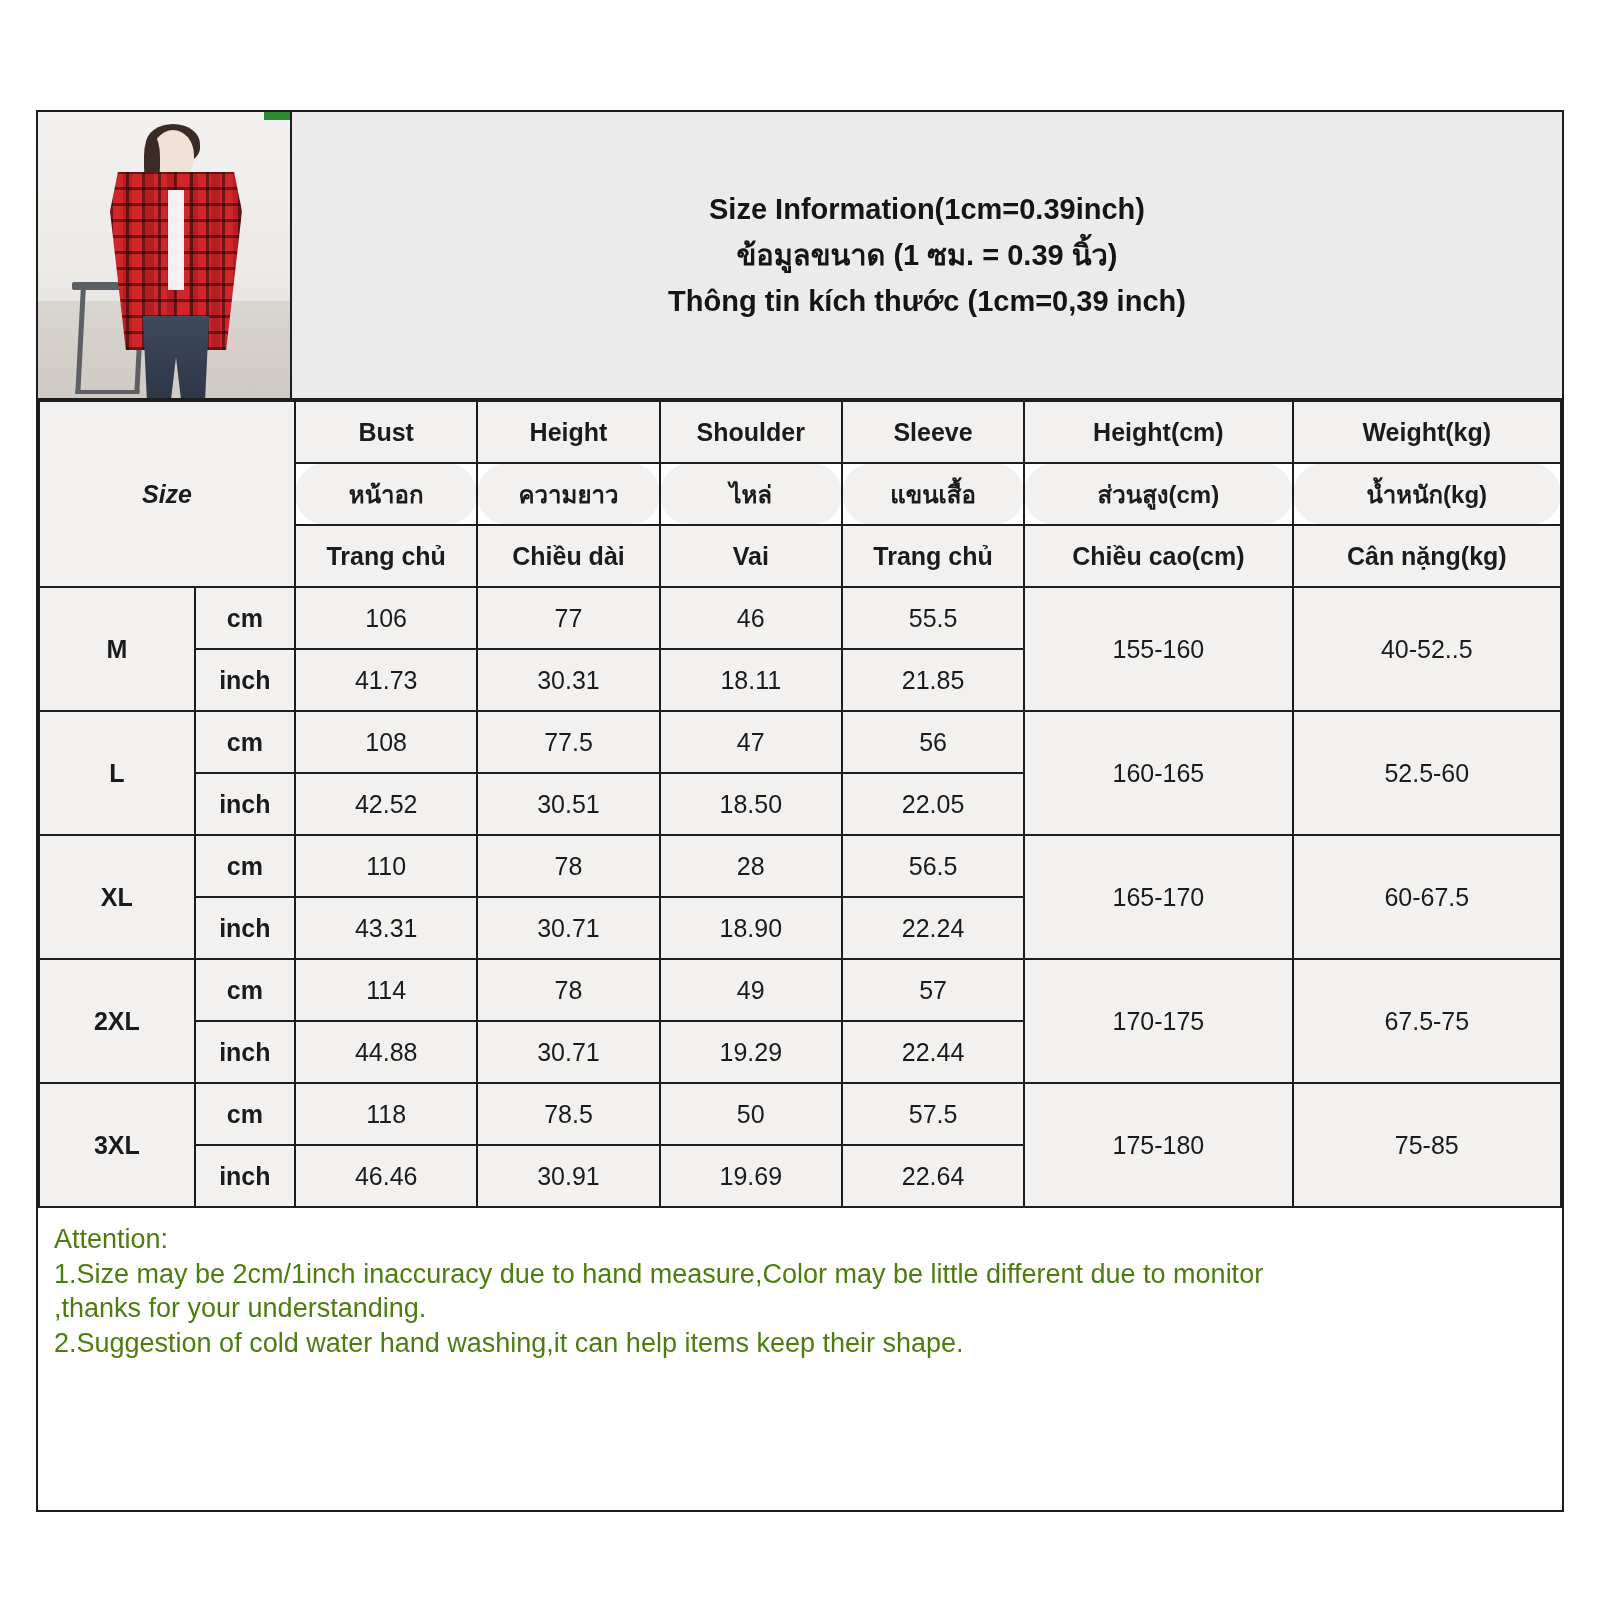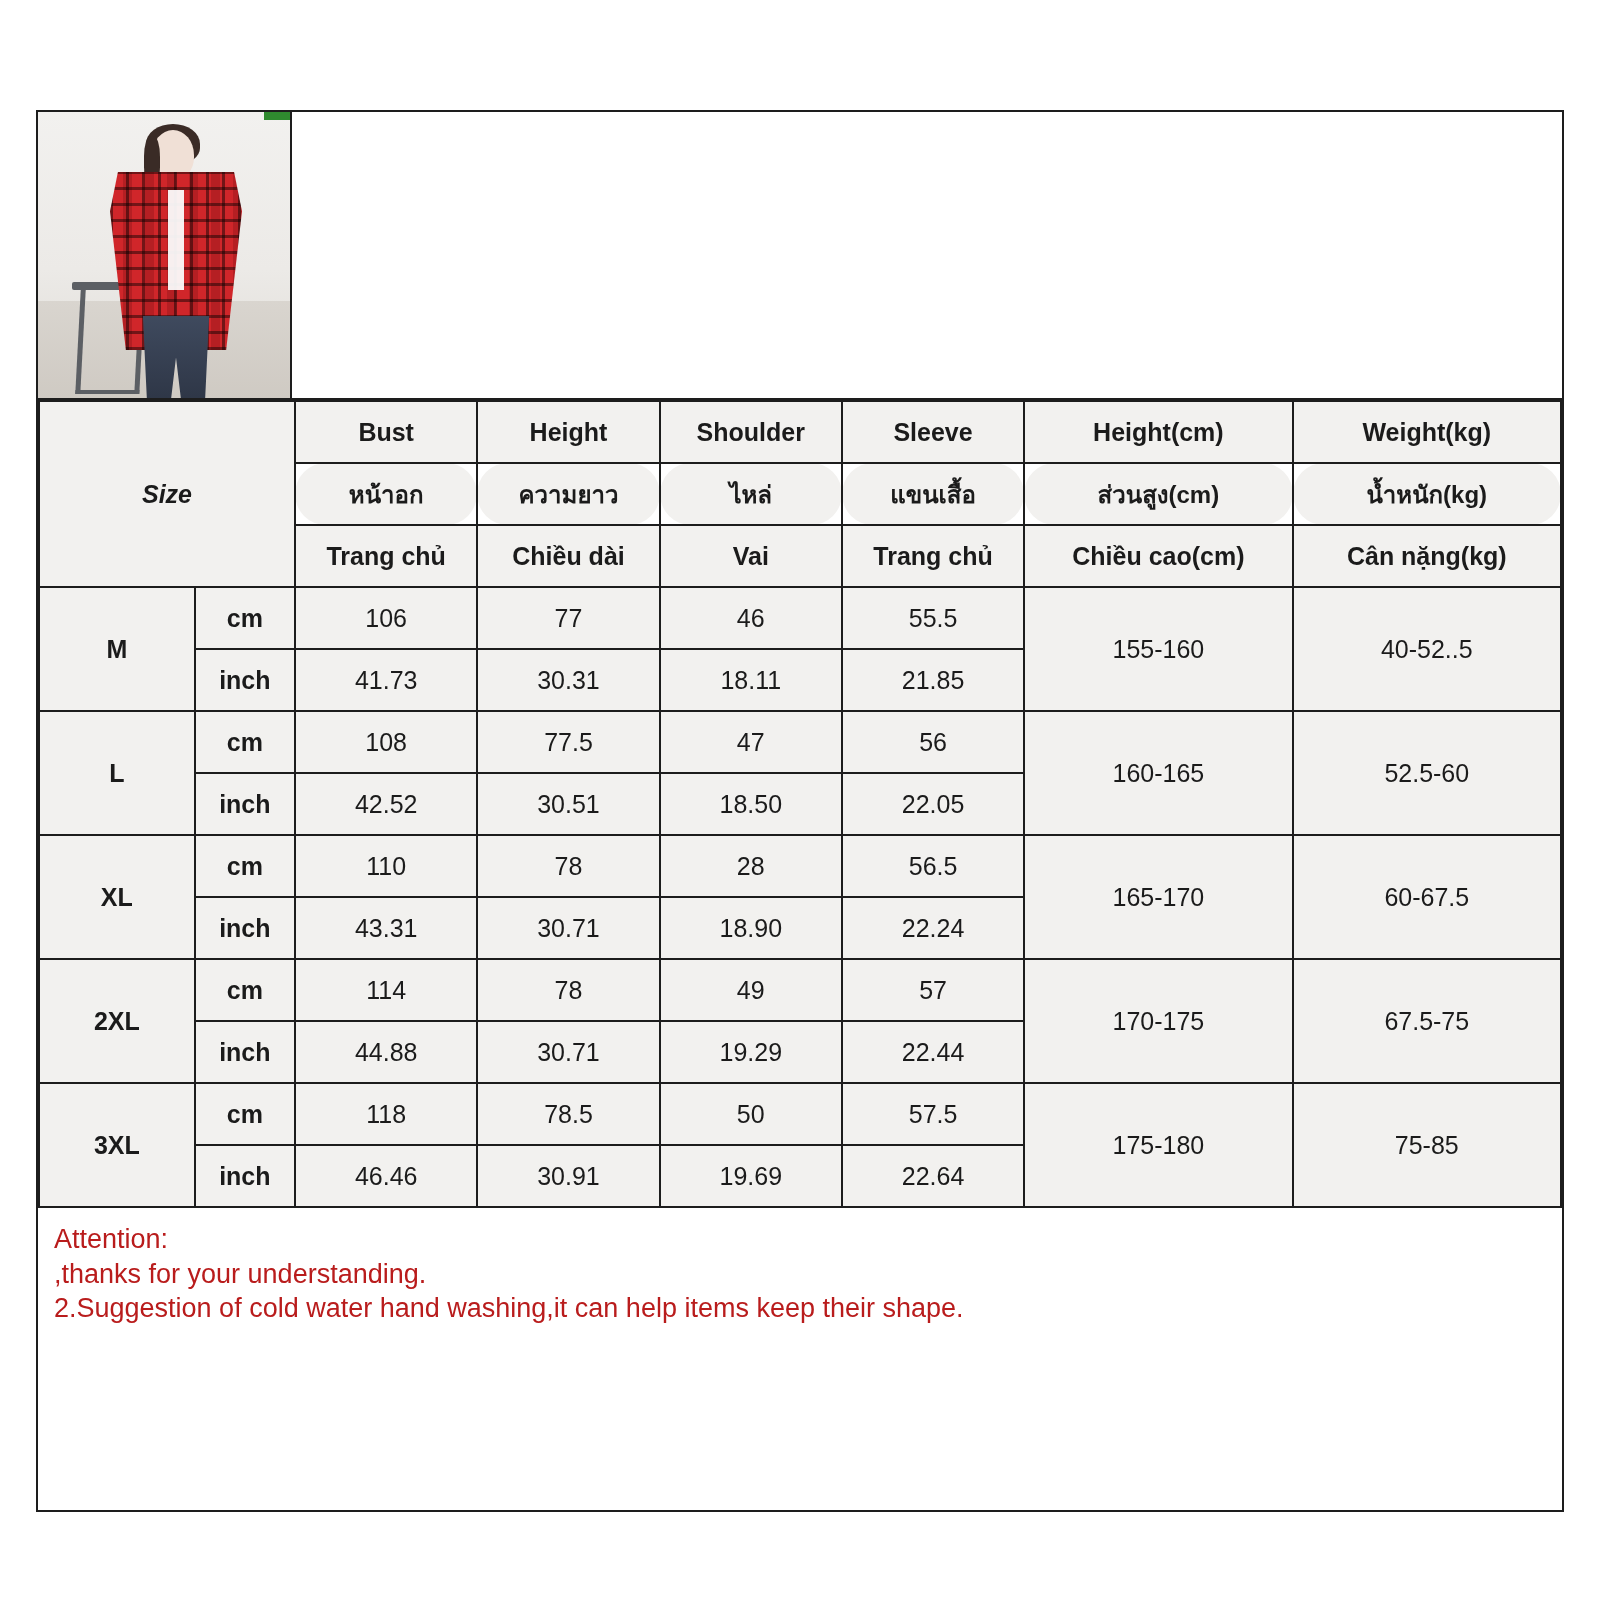--- a/index.html
+++ b/index.html
@@ -174,21 +174,21 @@
   .col-hw { width: 262px; }
   
   
   .attention {
     padding: 14px 16px 0 16px;
     box-sizing: border-box;
   }
   .attention div {
     font-size: 27px;
     line-height: 1.28;
-    color: #b91c1c;
+    color: #4d7c0f;
     white-space: nowrap;
   }
 </style>
 </head>
 <body>
 
 <div class="page">
 
   <div class="top">
     <div class="photo-cell">
@@ -200,20 +200,25 @@
           <div class="m-head"></div>
           <div class="m-hair2"></div>
           <div class="m-shirt"></div>
           <div class="m-coat"></div>
           <div class="m-gap"></div>
           <div class="m-pants"></div>
         </div>
       </div>
       <div class="green-strip"></div>
     </div>
+    <div class="title-cell">
+      <div class="title-line">Size Information(1cm=0.39inch)</div>
+      <div class="title-line">ข้อมูลขนาด (1 ซม. = 0.39 นิ้ว)</div>
+      <div class="title-line">Thông tin kích thước (1cm=0,39 inch)</div>
+    </div>
   </div>
 
   <table class="sizes">
     <colgroup>
       <col class="col-size">
         <col class="col-unit">
       <col class="col-m">
         <col class="col-m">
         <col class="col-m">
         <col class="col-m">
@@ -334,17 +339,18 @@
         <td class="val">46.46</td>
         <td class="val">30.91</td>
         <td class="val">19.69</td>
         <td class="val">22.64</td>
       </tr>
     </tbody>
   </table>
 
   <div class="attention">
     <div>Attention:</div>
+    <div>1.Size may be 2cm/1inch inaccuracy due to hand measure,Color may be little different due to monitor</div>
     <div>,thanks for your understanding.</div>
     <div>2.Suggestion of cold water hand washing,it can help items keep their shape.</div>
   </div>
 
 </div>
 
 </body></html>

